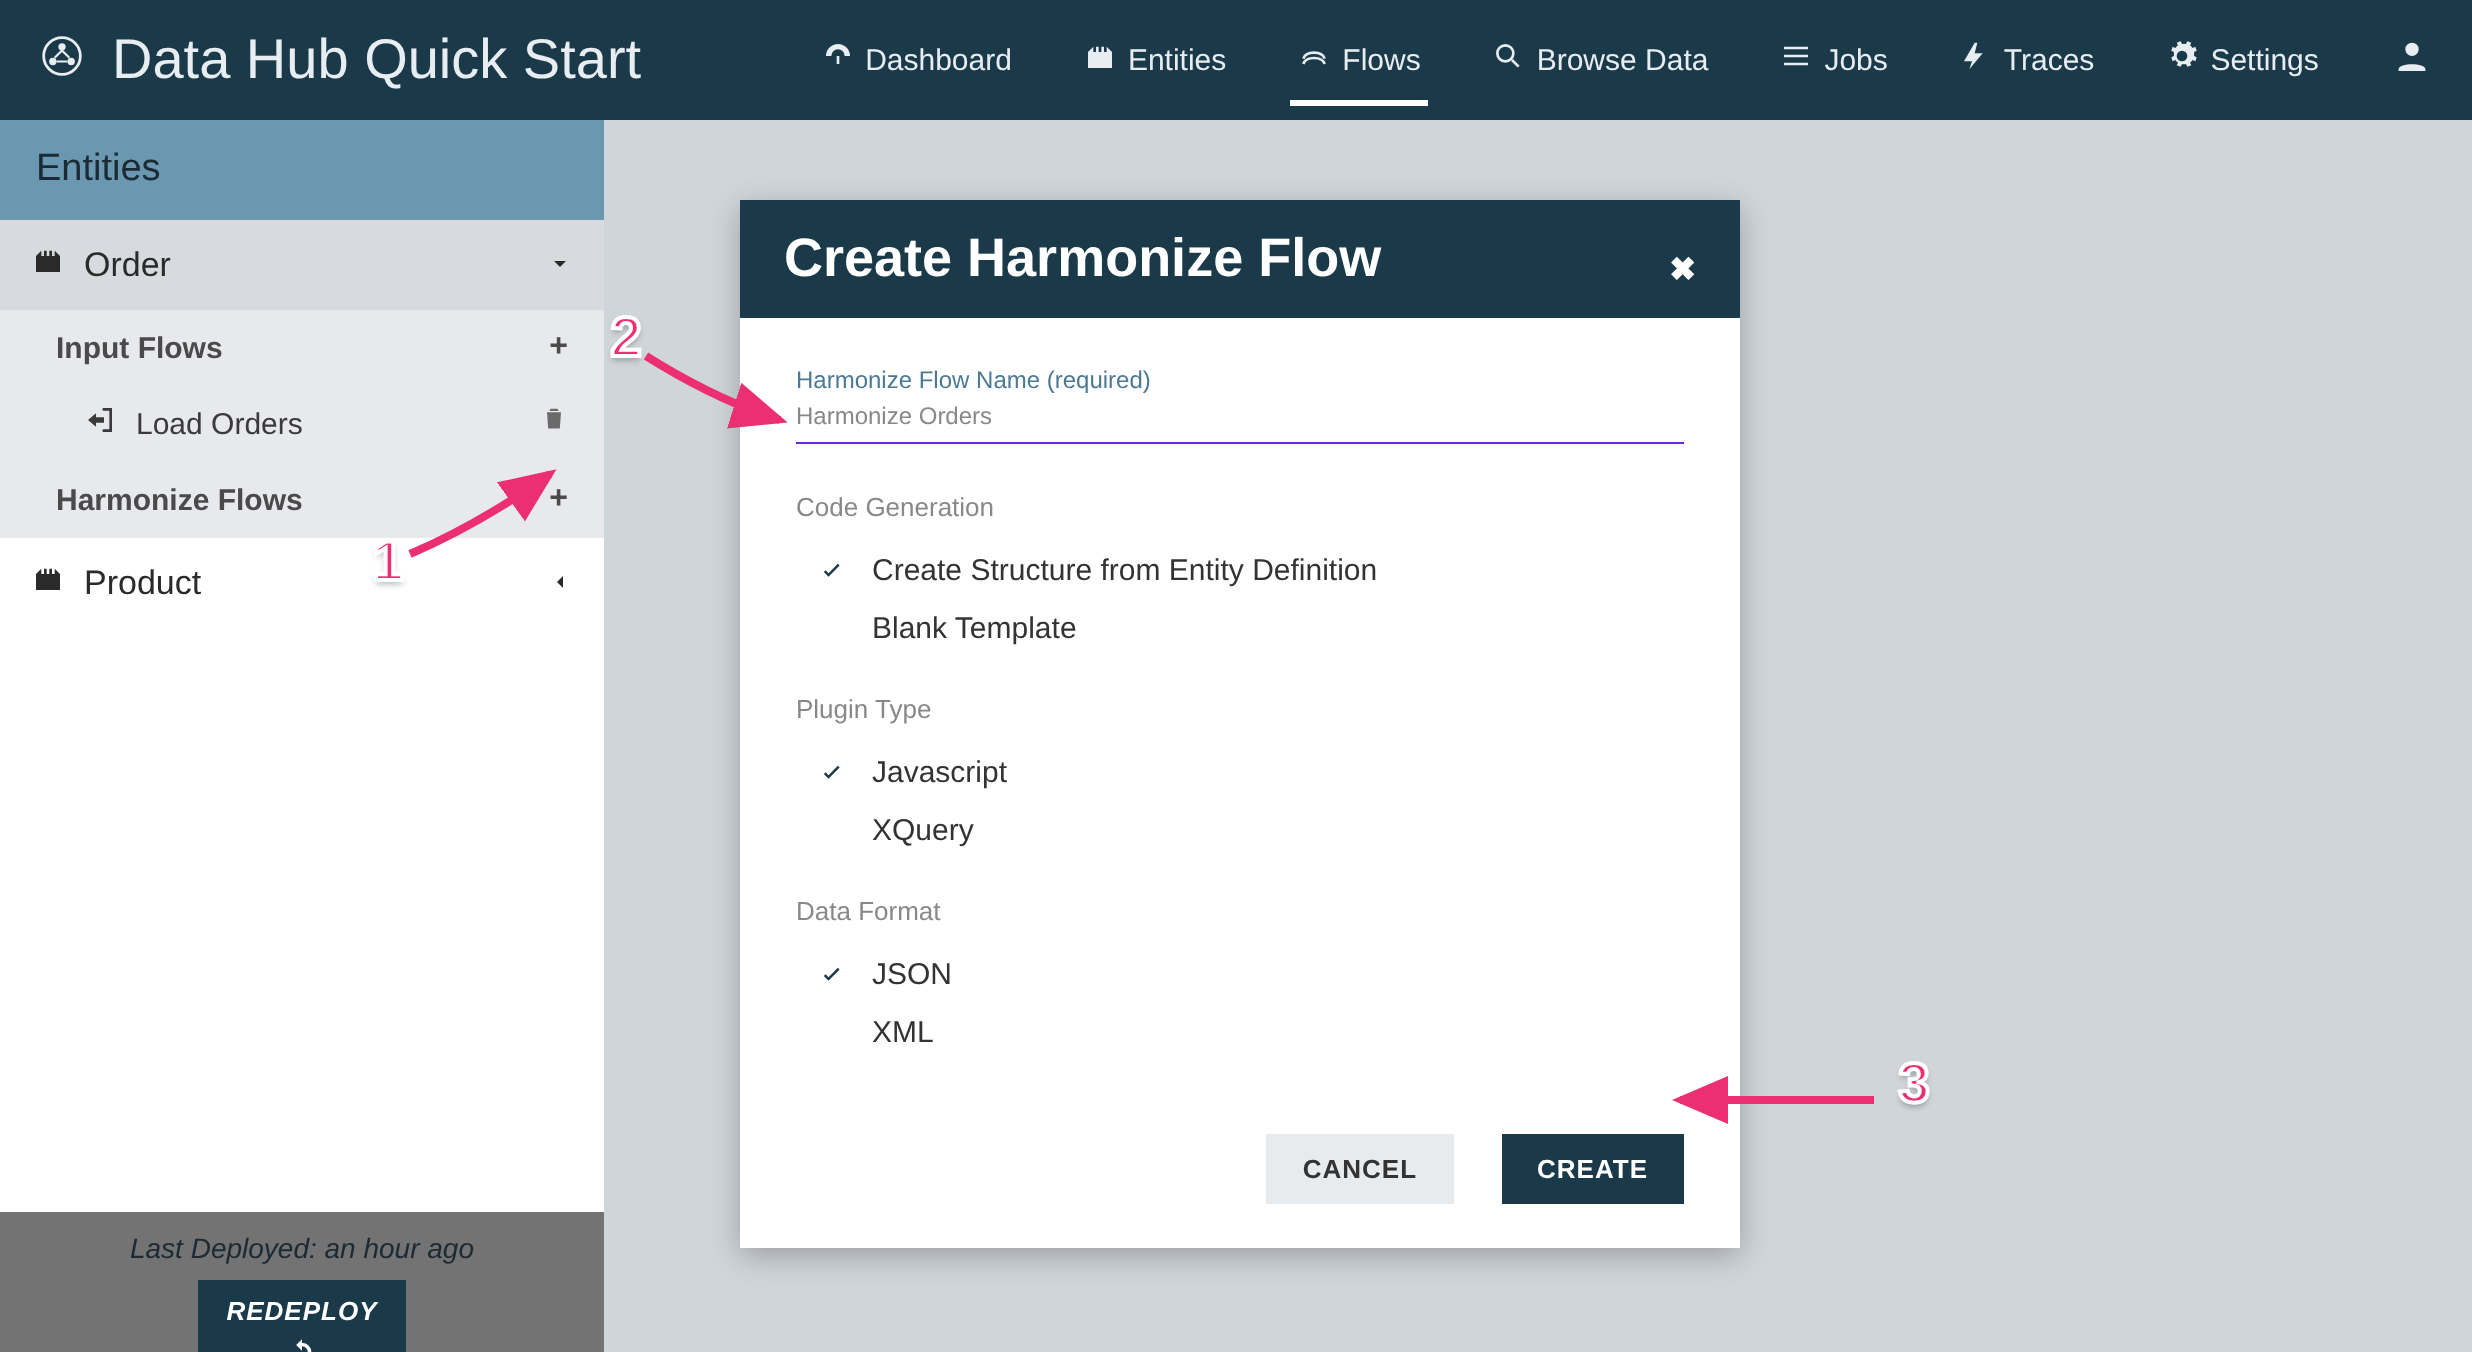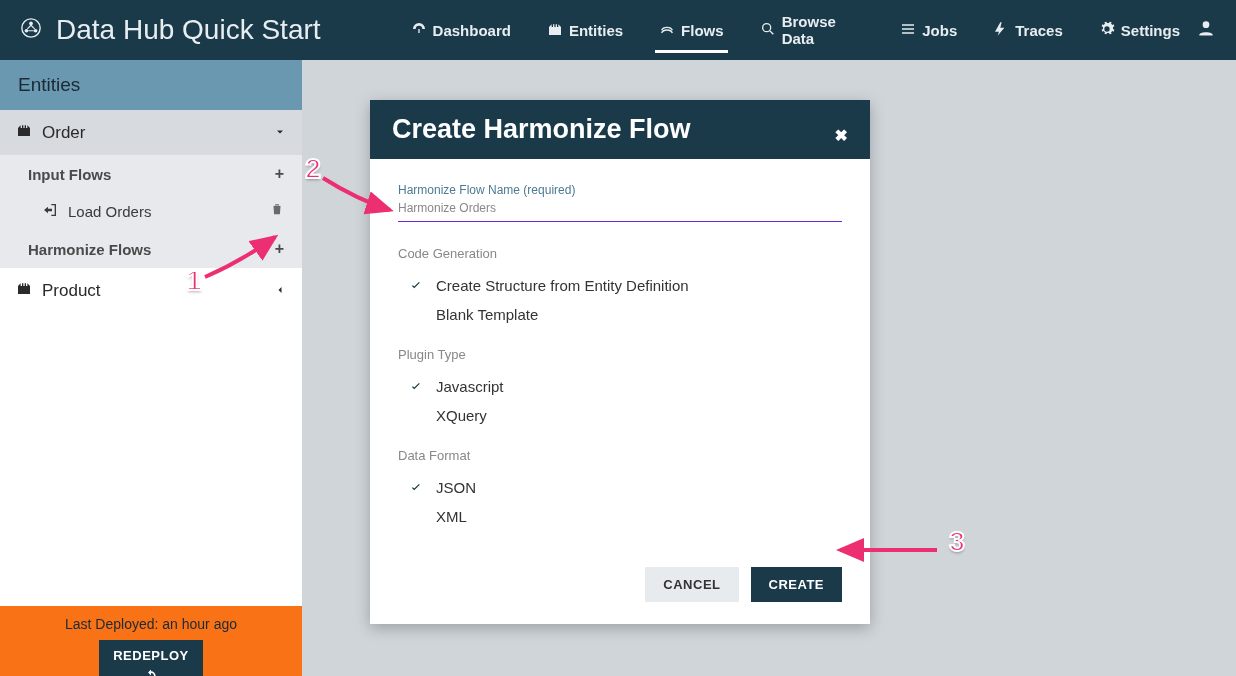--- a/index.html
+++ b/index.html
@@ -30,21 +30,20 @@
   }
   .nav-item {
     display: flex;
     align-items: center;
     gap: 6px;
     font-size: 15px;
     color: #e8edf1;
     cursor: pointer;
     position: relative;
     height: 60px;
-    font-weight: bold;
   }
   .nav-item.active::after {
     content: "";
     position: absolute;
     left: -4px;
     right: -4px;
     bottom: 7px;
     height: 3px;
     background: #ffffff;
   }
@@ -115,26 +114,27 @@
     background: #d0d5da;
     position: relative;
   }
 
   
   .sidebar-footer {
     position: absolute;
     bottom: 0;
     left: 0;
     right: 0;
-    background: #f97316;
+    background: #737373;
     text-align: center;
     padding-top: 10px;
     color: #1b2a34;
     font-size: 14px;
     height: 70px;
+    font-style: italic;
   }
   .redeploy-btn {
     display: inline-flex;
     align-items: center;
     gap: 6px;
     background: #1a3a4a;
     color: #fff;
     font-size: 13px;
     font-weight: 700;
     padding: 8px 14px;
@@ -197,21 +197,21 @@
   .check {
     width: 16px;
     display: inline-flex;
     justify-content: center;
   }
   .check.visible svg { width: 14px; height: 14px; fill: #1a3a4a; }
   .opt-group { margin-bottom: 18px; }
   .modal-footer {
     display: flex;
     justify-content: flex-end;
-    gap: 12px;
+    gap: 24px;
     padding: 0 28px 22px 28px;
   }
   .btn {
     font-size: 13px;
     font-weight: 600;
     padding: 10px 18px;
     cursor: pointer;
     letter-spacing: 0.5px;
     border: none;
   }

